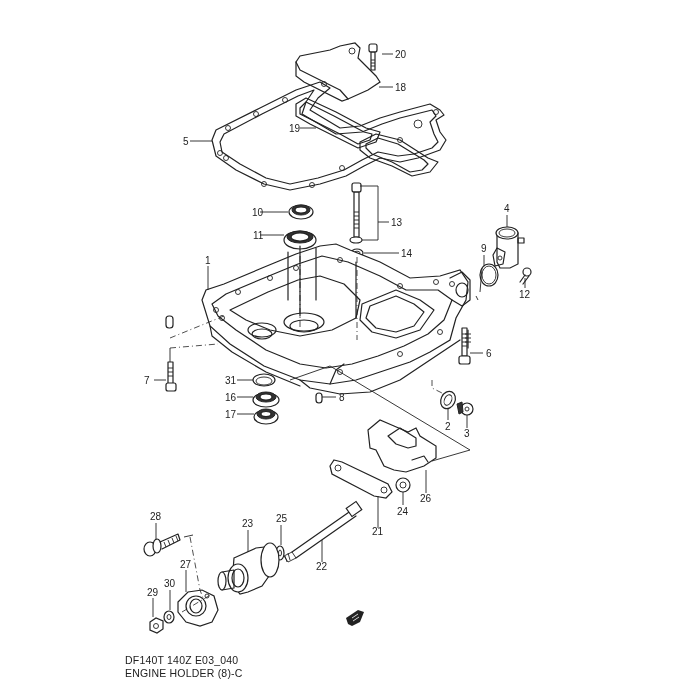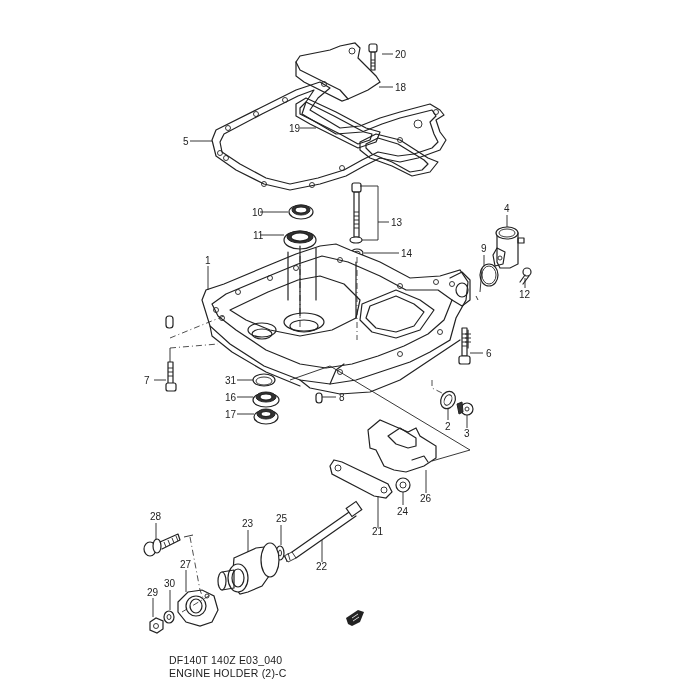--- a/index.html
+++ b/index.html
@@ -4,21 +4,21 @@
 <style>
   html, body { margin:0; padding:0; background:#ffffff; }
   body { width:700px; height:700px; position:relative; overflow:hidden; font-family:"Liberation Sans", sans-serif; }
   #diagram { position:absolute; left:0; top:0; width:700px; height:700px; }
   .ln { fill:none; stroke:#222; stroke-width:1.2; stroke-linejoin:round; stroke-linecap:round; }
   .lt { fill:none; stroke:#222; stroke-width:0.9; }
   .ld { fill:none; stroke:#222; stroke-width:0.8; stroke-dasharray:6 3 1 3; }
   .fill-w { fill:#fff; stroke:#222; stroke-width:1.2; }
   .fill-d { fill:#333; stroke:#222; stroke-width:1; }
   .callout { font-size:10px; fill:#222; font-family:"Liberation Sans", sans-serif; }
-  .caption { position:absolute; left:125px; font-size:10.5px; color:#222; letter-spacing:0.2px;margin-left:44px; }
+  .caption { position:absolute; left:125px; font-size:10.5px; color:#222; letter-spacing:0.2px; }
   #cap1 { top:654px; }
   #cap2 { top:667px; }
 </style>
 </head>
 <body>
 
 <svg id="diagram" viewBox="0 0 700 700" xmlns="http://www.w3.org/2000/svg">
 
   <g>
     <path class="fill-w" d="M296,62 L300,56 L330,50 L340,46 L355,43 L360,48 L358,58 L376,76 L380,82 L368,90 L348,99 L342,101 L304,82 L296,76 Z"></path>
@@ -324,13 +324,13 @@
     <text class="callout" x="276" y="522">25</text>
     <text class="callout" x="242" y="527">23</text>
     <text class="callout" x="150" y="520">28</text>
     <text class="callout" x="180" y="568">27</text>
     <text class="callout" x="164" y="587">30</text>
     <text class="callout" x="147" y="596">29</text>
   </g>
 </svg>
 
 <div class="caption" id="cap1">DF140T 140Z E03_040</div>
-<div class="caption" id="cap2">ENGINE HOLDER (2)-C</div>
+<div class="caption" id="cap2">ENGINE HOLDER (8)-C</div>
 
 </body></html>

